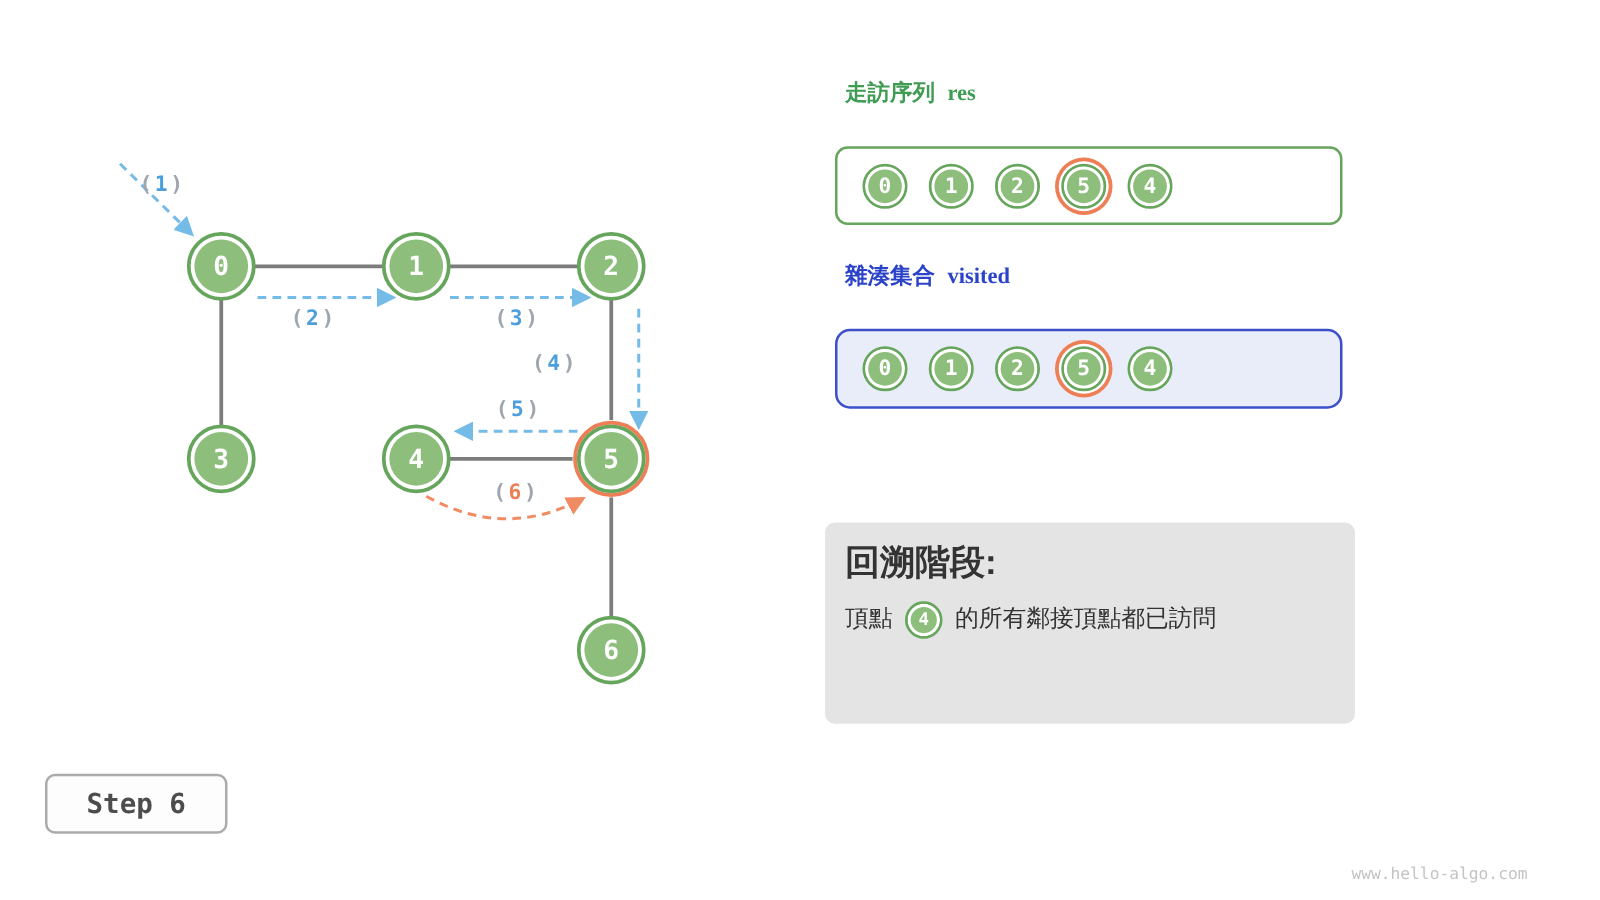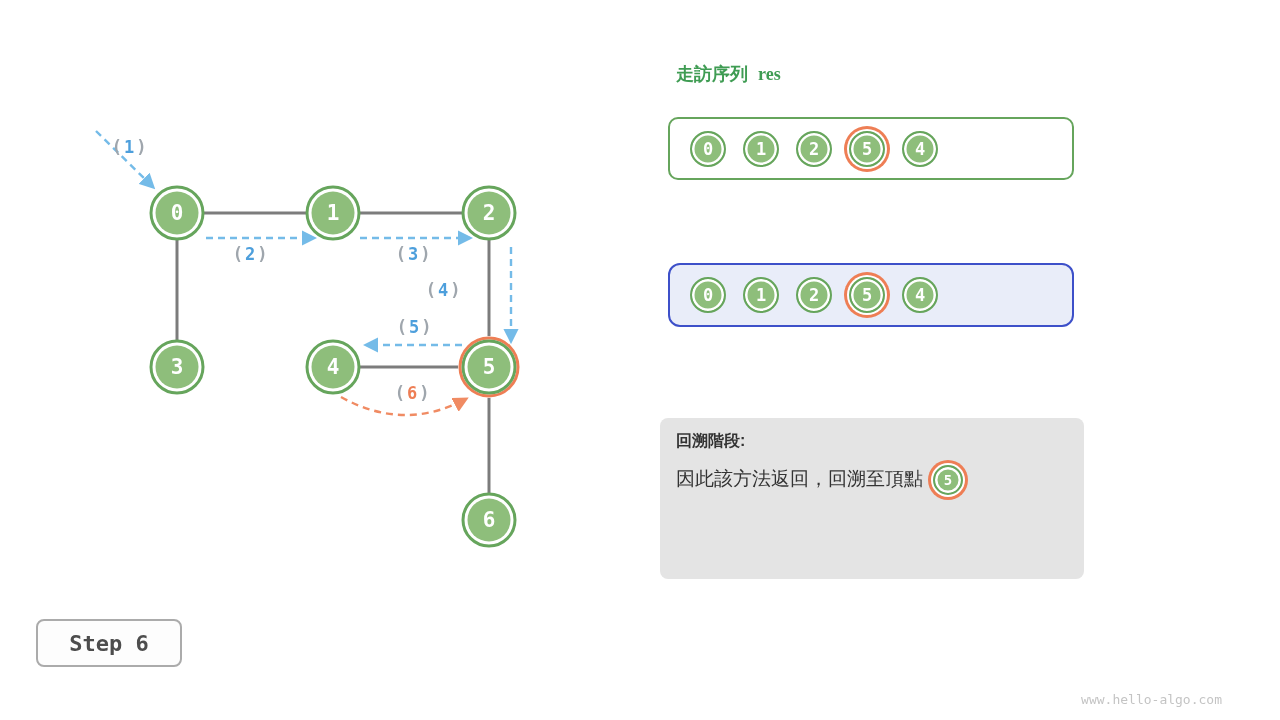--- a/index.html
+++ b/index.html
@@ -18,21 +18,21 @@
   .visited-box{left:668px;top:263px;width:406px;height:64px;background:#E9EDF9;border:2px solid #3D50C9;border-radius:12px;}
 
   .chip{width:36px;height:36px;border-radius:50%;background:#8EBE7B;border:2.5px solid #66A55C;
         box-shadow:inset 0 0 0 2.5px #fff;color:#fff;display:flex;align-items:center;justify-content:center;
         font-family:"DejaVu Sans Mono","Liberation Mono",monospace;font-size:17px;font-weight:bold;box-sizing:border-box;flex:0 0 auto;}
   .chip.highlight{box-shadow:inset 0 0 0 2.5px #fff,0 0 0 2px #fff,0 0 0 5px #EE7E55;}
   .chip.inline{width:30px;height:30px;font-size:14px;display:inline-flex;vertical-align:middle;margin:0 10px;}
 
   .info-box{position:absolute;left:660px;top:418px;width:424px;height:161px;background:#E4E4E4;border-radius:8px;
             box-sizing:border-box;padding:13px 16px;color:#333;}
-  .info-heading{font-size:16px;font-weight:bold;margin-bottom:10px;}
+  .info-heading{font-size:28px;font-weight:bold;margin-bottom:10px;}
   .info-line{font-size:19px;line-height:34px;margin-top:6px;white-space:nowrap;}
 
   .step-box{position:absolute;left:36px;top:619px;width:146px;height:48px;background:#FDFDFD;border:2px solid #ABABAB;
             border-radius:8px;display:flex;align-items:center;justify-content:center;color:#4D4D4D;
             font-family:"DejaVu Sans Mono","Liberation Mono",monospace;font-size:22px;font-weight:bold;box-sizing:border-box;}
   .watermark{position:absolute;right:58px;top:692px;color:#C4C4C4;font-size:13px;
              font-family:"DejaVu Sans Mono","Liberation Mono",monospace;}
 </style>
 </head>
 <body>
@@ -110,30 +110,34 @@
     <span class="code">res</span>
   </div>
   <div class="seq-box res-box" id="res-box">
       <div class="chip">0</div>
       <div class="chip">1</div>
       <div class="chip">2</div>
       <div class="chip highlight">5</div>
       <div class="chip">4</div>
     </div>
 
+  <div class="panel-title title-visited" style="color: rgb(42, 67, 201);">
+    <span>雜湊集合</span>
+    <span class="code">visited</span>
+  </div>
   <div class="seq-box visited-box" id="visited-box">
       <div class="chip">0</div>
       <div class="chip">1</div>
       <div class="chip">2</div>
       <div class="chip highlight">5</div>
       <div class="chip">4</div>
     </div>
 
   <div class="info-box">
     <div class="info-heading">回溯階段:</div>
     <div class="info-line">
-      <span>因此該方法返回，回溯至頂點</span><span class="chip inline highlight">5</span>
+      <span>頂點</span><span class="chip inline">4</span><span>的所有鄰接頂點都已訪問</span>
     </div>
   </div>
 
   <div class="step-box">Step 6</div>
   <div class="watermark">www.hello-algo.com</div>
 </div>
 
 </body></html>

